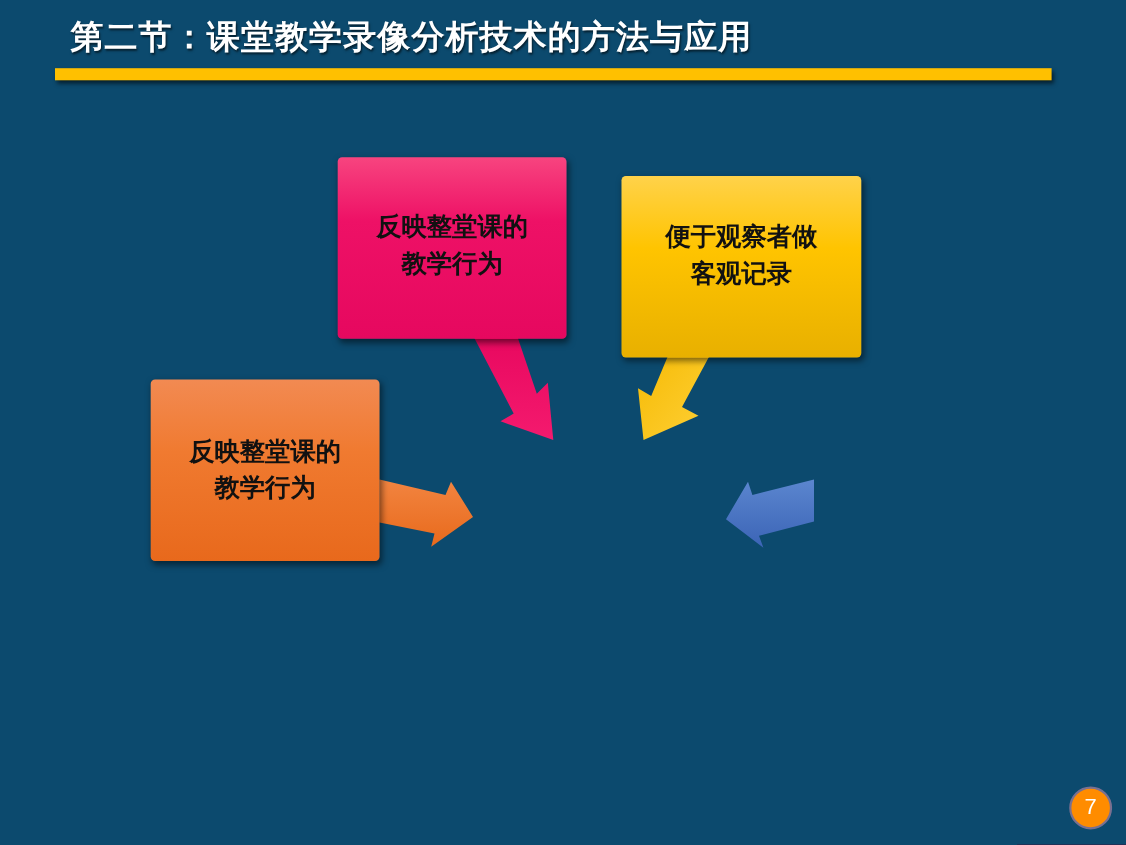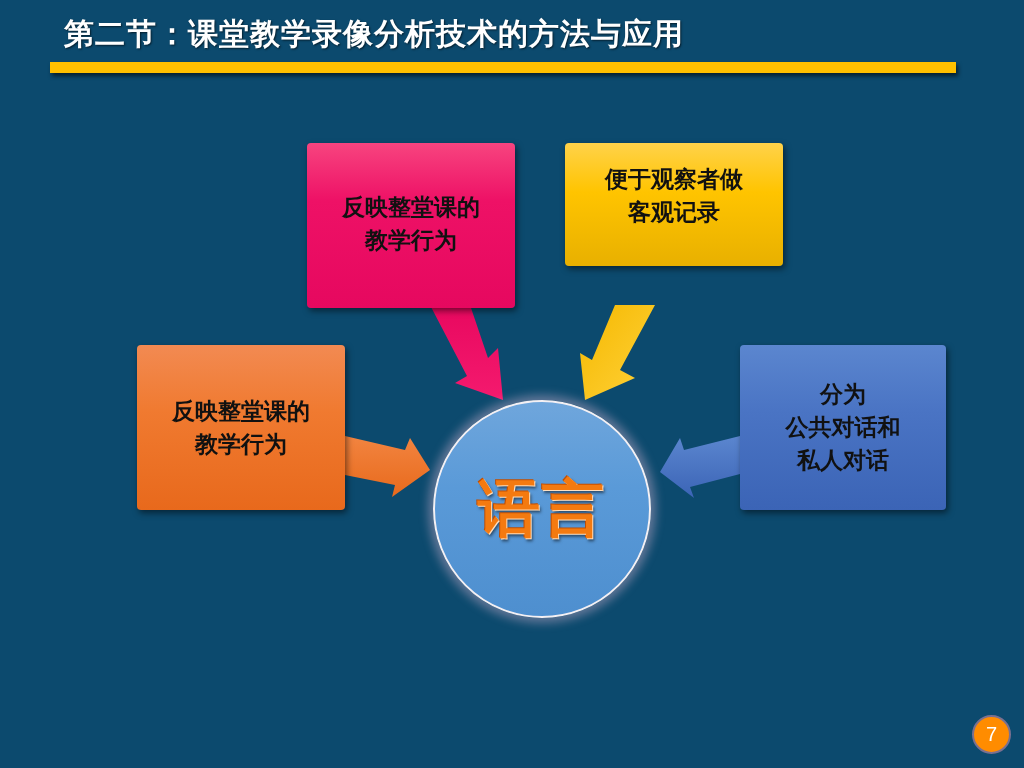--- a/index.html
+++ b/index.html
@@ -31,23 +31,23 @@
       color: #111;
       box-shadow: 2px 3px 6px rgba(0,0,0,0.5);
     }
     .box .txt { white-space: pre-line; }
     .box-pink {
       left: 307px; top: 143px; width: 208px; height: 165px;
       background: linear-gradient(to bottom, #f7447f 0%, #ee1166 35%, #e6085f 100%);
       align-items: flex-start; padding-top: 48px;
     }
     .box-yellow {
-      left: 565px; top: 143px; width: 218px; height: 123px;
+      left: 565px; top: 160px; width: 218px; height: 165px;
       background: linear-gradient(to bottom, #ffd24a 0%, #ffc400 40%, #e8b000 100%);
-      align-items: flex-start; padding-top: 20px;
+      align-items: flex-start; padding-top: 40px;
     }
     .box-orange {
       left: 137px; top: 345px; width: 208px; height: 165px;
       background: linear-gradient(to bottom, #f28a52 0%, #f07a30 40%, #e8691c 100%);
     }
     .box-blue {
       left: 740px; top: 345px; width: 206px; height: 165px;
       background: linear-gradient(to bottom, #5b86cf 0%, #4a74c4 40%, #3b64b6 100%);
     }
     .arrows { position: absolute; left: 0; top: 0; width: 1024px; height: 768px; }
@@ -115,24 +115,16 @@
 教学行为</span>
   </div>
   <div class="box box-yellow">
     <span class="txt">便于观察者做
 客观记录</span>
   </div>
   <div class="box box-orange">
     <span class="txt">反映整堂课的
 教学行为</span>
   </div>
-  <div class="box box-blue">
-    <span class="txt">分为
-公共对话和
-私人对话</span>
-  </div>
 
-  <div class="circle">
-    <span class="circle-text">语言</span>
-  </div>
 
   <div class="page-num">7</div>
 </div>
 
 </body></html>

